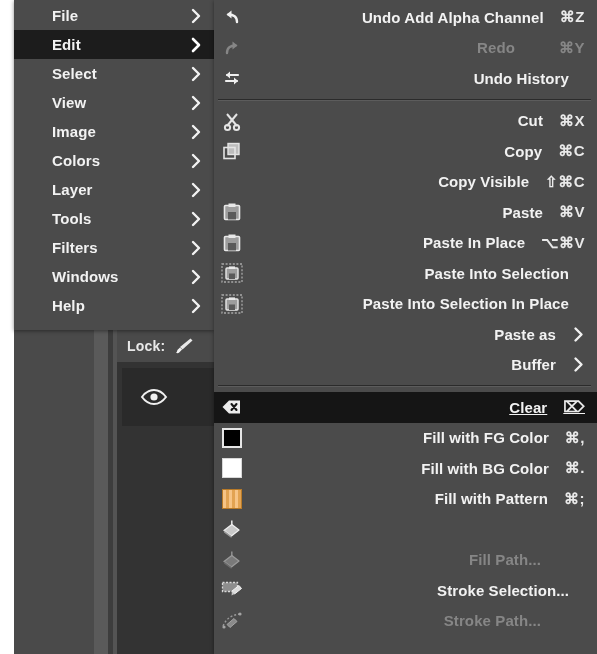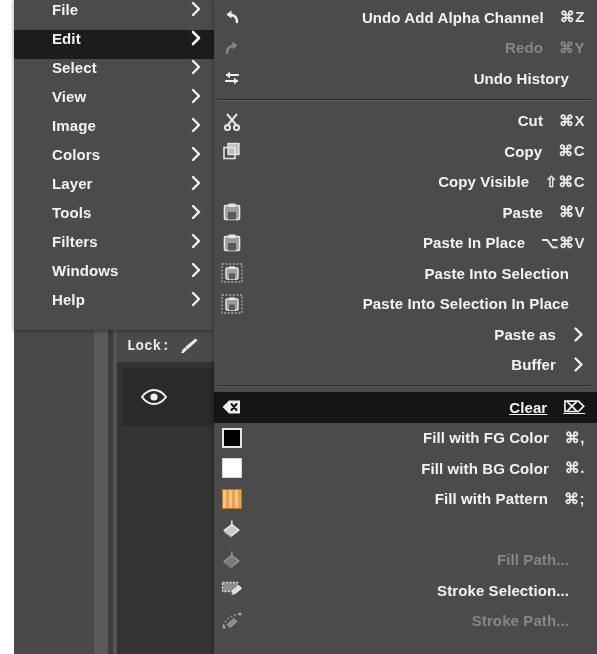--- a/index.html
+++ b/index.html
@@ -51,21 +51,20 @@
   }
   .bg-dock-header {
     position: absolute;
     left: 117px; top: 330px;
     width: 108px; height: 32px;
     background: #4a4a4a;
     display: flex;
     align-items: center;
     padding-left: 10px;
     box-sizing: border-box;
-    font-family: Liberation Mono, monospace;
   }
   .bg-lock-label {
     color: #e8e8e8;
     font-size: 14px;
     font-weight: bold;
     letter-spacing: 0.2px;
   }
   .bg-brush-icon {
     margin-left: 8px;
     width: 22px; height: 20px;
@@ -109,21 +108,21 @@
     top: 0;
     width: 200px;
     height: 330px;
     padding-top: 1px;
     box-sizing: border-box;
   }
   .main-item {
     position: relative;
     height: 29px;
     display: flex;
-    align-items: flex-start;
+    align-items: center;
     box-sizing: border-box;
     padding-left: 38px;
     padding-right: 10px;
     color: #f2f2f2;
     font-size: 15px;
     font-weight: bold;
     letter-spacing: 0.1px;
   }
   .main-item.selected {
     background: #1c1c1c;
@@ -154,21 +153,21 @@
     padding-left: 6px;
     padding-right: 12px;
     color: #f2f2f2;
     font-size: 15px;
     font-weight: bold;
     letter-spacing: 0.1px;
     white-space: nowrap;
     text-align: right;
   }
   .edit-item.selected { background: #151515; text-decoration: underline; }
-  .edit-item.disabled { color: #868686; }
+  .edit-item.disabled { color: #868686; gap: 28px; }
   .edit-icon {
     flex: 0 0 auto;
     width: 24px; height: 22px;
     margin-right: 10px;
     display: flex;
     align-items: center;
     justify-content: center;
   }
   .edit-icon.empty { width: 24px; }
   .edit-label { flex: 1 1 auto; }

